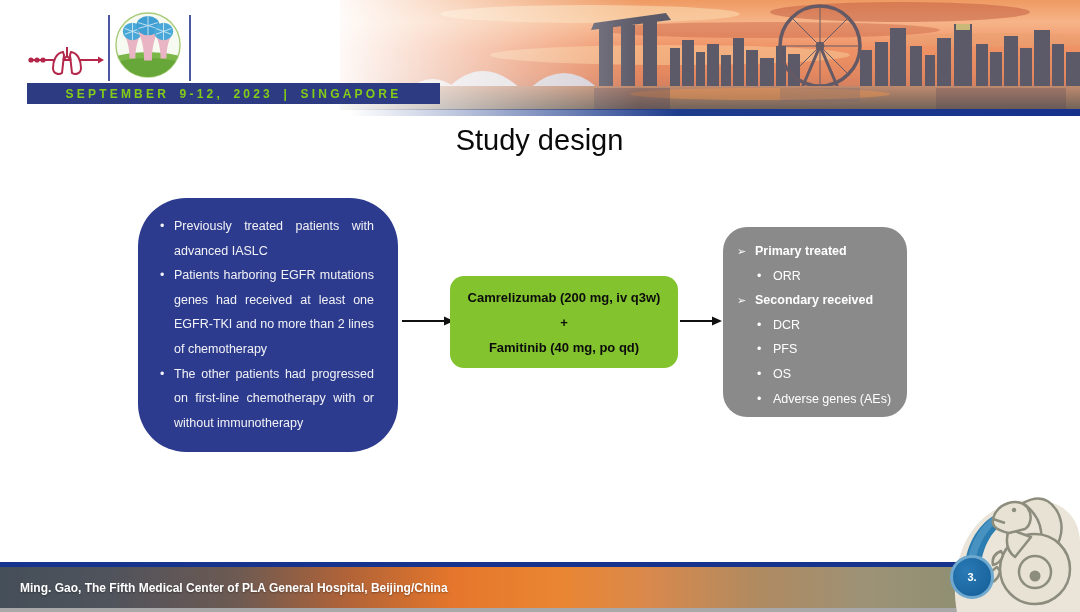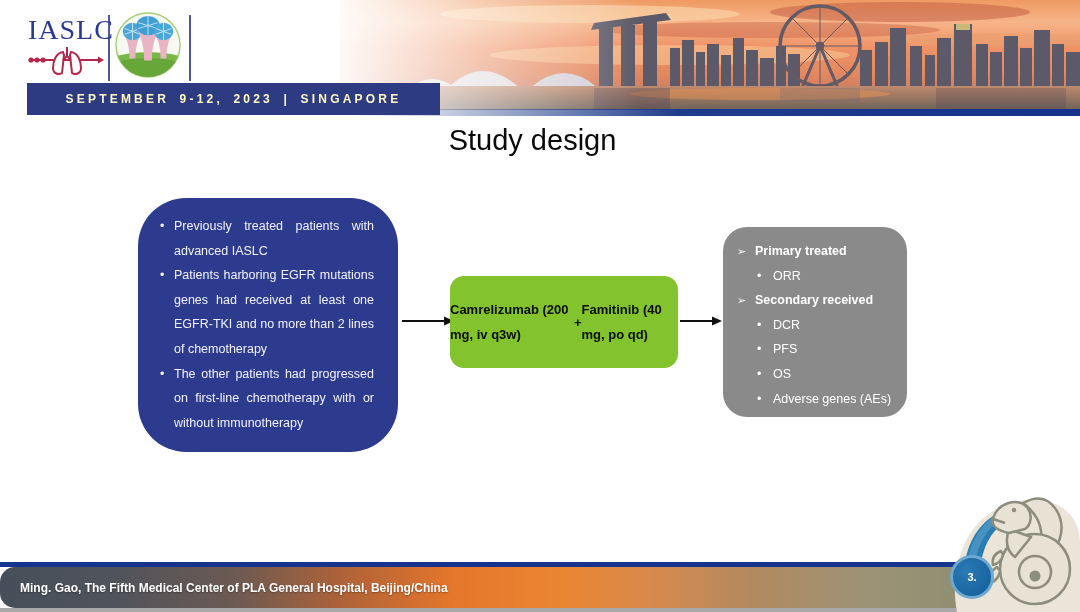--- a/index.html
+++ b/index.html
@@ -11,57 +11,57 @@
   .sky-underline{position:absolute;left:350px;top:109px;width:730px;height:7px;
     background:linear-gradient(90deg,rgba(30,60,140,0) 0%,rgba(30,60,140,.28) 14%,#1e3c8c 45%,#16318c 100%);}
   .iaslc-wordmark{position:absolute;left:28px;top:14px;font-family:"Liberation Serif",serif;
     font-size:28px;color:#2b3990;letter-spacing:1px;}
   .lungs-svg{position:absolute;left:28px;top:44px;width:76px;height:34px;}
   .logo-divider{position:absolute;top:15px;width:2px;height:66px;background:#2b3990;opacity:.85;}
   .div1{left:108px;} .div2{left:189px;}
   .trees-svg{position:absolute;left:115px;top:12px;width:66px;height:66px;}
   .conf-title{position:absolute;left:198px;top:20px;font-size:20px;font-weight:bold;
     color:#2b3990;line-height:24px;}
-  .date-banner{position:absolute;left:27px;top:83px;width:413px;height:32px;background:#2d3c82;
-    color:#fef9c3;font-size:12px;font-weight:bold;letter-spacing:3.2px;word-spacing:4px;
+  .date-banner{position:absolute;left:27px;top:83px;width:413px;height:21px;background:#2d3c82;
+    color:#84cc16;font-size:12px;font-weight:bold;letter-spacing:3.2px;word-spacing:4px;
     display:flex;align-items:center;justify-content:center;}
 
   
   .slide-title{position:absolute;left:0;top:124px;width:1065px;text-align:center;
-    font-size:29px;color:#0a0a0a;}
+    font-size:29px;color:#0a0a0a;padding-left:7px;}
 
   
   .box-blue{position:absolute;left:138px;top:198px;width:260px;height:254px;background:#2c3b8e;
     border-radius:48px;box-sizing:border-box;padding:16px 24px 0 20px;color:#f2f2f6;
     font-size:12.5px;line-height:24.6px;}
   .box-blue ul{list-style:none;margin:0;padding:0;}
   .box-blue li{position:relative;padding-left:16px;text-align:justify;}
   .box-blue .b{position:absolute;left:2px;}
 
   .box-green{position:absolute;left:450px;top:276px;width:228px;height:92px;background:#82c32e;
-    border-radius:14px;display:flex;flex-direction:row;justify-content:center;align-items:center;
+    border-radius:14px;display:flex;flex-direction:column;justify-content:center;align-items:center;
     color:#0c0c0c;font-size:13px;font-weight:bold;line-height:25px;}
 
   .box-gray{position:absolute;left:723px;top:227px;width:184px;height:190px;background:#8a8a8a;
     border-radius:24px;box-sizing:border-box;padding:12px 10px 0 14px;color:#fff;
     font-size:12.5px;line-height:24.6px;}
   .ep-row{position:relative;padding-left:18px;}
   .ep-row.hdr{font-weight:bold;}
   .ep-row.itm{padding-left:36px;}
   .ep-row .chev{position:absolute;left:0;font-size:11px;font-weight:normal;}
   .ep-row .dot{position:absolute;left:20px;}
 
   .arrow-svg{position:absolute;top:315px;}
 
   
   .footer-blueline{position:absolute;left:0;top:562px;width:1080px;height:5px;background:#16338e;}
   .footer-strip{position:absolute;left:0;top:567px;width:1080px;height:41px;
     background:linear-gradient(90deg,#454f59 0%,#4f535c 10%,#6d5a52 22%,#b06338 32%,#e5762b 42%,
       #ea8633 52%,#d9894c 60%,#b08a60 70%,#9d9276 80%,#8e8f72 90%,#82836a 100%);
-    display:flex;align-items:center;border-radius:15px;}
+    display:flex;align-items:center;}
   .footer-credit{margin-left:20px;color:#fff;font-size:12px;font-weight:bold;
     text-shadow:0 1px 2px rgba(0,0,0,.35);}
   .footer-grayline{position:absolute;left:0;top:608px;width:1080px;height:4px;background:#a8a8a8;}
   .merlion-svg{position:absolute;left:935px;top:475px;width:145px;height:137px;}
   .page-circle{position:absolute;left:950px;top:555px;width:44px;height:44px;border-radius:50%;
     box-sizing:border-box;border:3px solid #6fa9cf;
     background:radial-gradient(circle at 35% 35%,#2a7ab5,#135d97);
     color:#fff;font-size:11px;font-weight:bold;display:flex;align-items:center;justify-content:center;}
 </style>
 </head>
@@ -144,21 +144,20 @@
 
     <rect y="86" width="740" height="24" fill="url(#water)"></rect>
     <ellipse cx="420" cy="94" rx="130" ry="6" fill="#e8924f" opacity="0.5"></ellipse>
     <rect x="254" y="88" width="76" height="22" fill="#4a4055" opacity="0.3"></rect>
     <rect x="596" y="88" width="130" height="22" fill="#4a4055" opacity="0.25"></rect>
     <rect x="440" y="88" width="80" height="14" fill="#7a6a72" opacity="0.3"></rect>
     <rect x="0" width="300" height="110" fill="url(#fadeL)" opacity="0.95"></rect>
   </svg>
   <div class="sky-underline"></div>
 
-  <div class="iaslc-wordmark">IASLC</div>
   <svg class="lungs-svg" viewBox="0 0 76 34">
     <line x1="1" y1="16" x2="72" y2="16" stroke="#b5274a" stroke-width="2"></line>
     <polygon points="70,12.5 76,16 70,19.5" fill="#b5274a"></polygon>
     <circle cx="3" cy="16" r="2.6" fill="#b5274a"></circle>
       <circle cx="9" cy="16" r="2.6" fill="#b5274a"></circle>
     <circle cx="15" cy="16" r="2.6" fill="#b5274a"></circle>
     <g stroke="#b5274a" stroke-width="2" fill="#fff">
       <path d="M35,8 C28,9 25,17 25,24 C25,30 31,31 34,29 L36,11 Z"></path>
       <path d="M43,8 C50,9 53,17 53,24 C53,30 47,31 44,29 L42,11 Z"></path>
       <path d="M39,3 L39,12 M39,12 L35,16 M39,12 L43,16" fill="none"></path>

